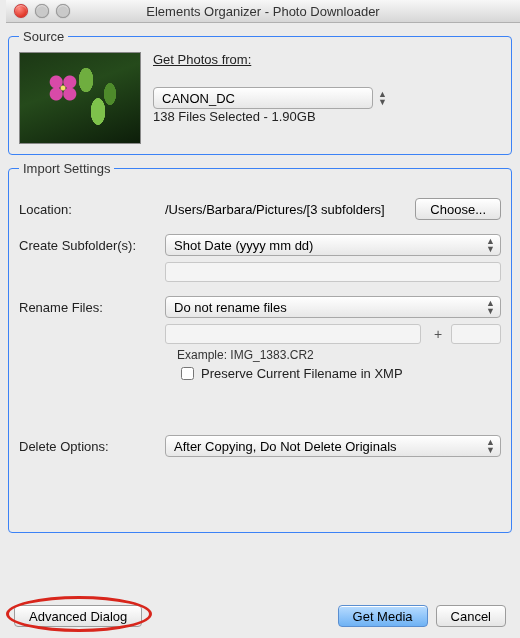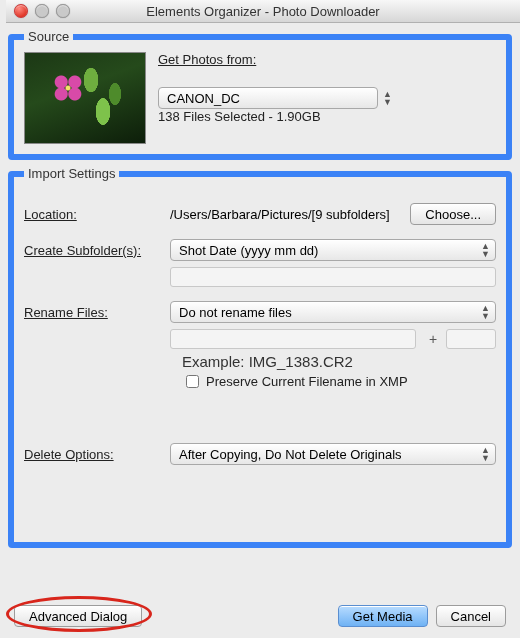--- a/index.html
+++ b/index.html
@@ -43,21 +43,21 @@
     left: 0; right: 0;
     text-align: center;
     font-size: 13px;
     color: #333;
   }
   .content {
     height: calc(638px - 22px - 44px);
     overflow: hidden;
   }
   fieldset.group {
-    border: 6px solid #3b82f6;
+    border: 1px solid #3b82f6;
     border-radius: 4px;
     margin: 6px 8px 6px 8px;
     padding: 8px 10px 10px 10px;
     background: #ececec;
   }
   fieldset.group > legend {
     font-size: 13px;
     padding: 0 4px;
     color: #333;
   }
@@ -132,21 +132,20 @@
   .row {
     display: flex;
     align-items: center;
     gap: 6px;
     margin-top: 14px;
   }
   .row .lbl {
     width: 140px;
     text-align: left;
     font-size: 13px;
-    text-decoration: underline;
   }
   .path-text {
     flex: 1;
     font-size: 13px;
     color: #000;
   }
   .mac-button {
     height: 22px;
     border: 1px solid #9c9c9c;
     border-radius: 4px;
@@ -171,21 +170,21 @@
   }
   .disabled-input {
     flex: 1;
     height: 20px;
     border: 1px solid #c8c8c8;
     border-radius: 3px;
     background: #f4f4f4;
     box-sizing: border-box;
   }
   .example {
-    font-size: 15px;
+    font-size: 12px;
     color: #333;
     margin: 4px 0 2px 158px;
   }
   .checkbox-row {
     display: flex;
     align-items: center;
     gap: 4px;
     margin-left: 158px;
     font-size: 13px;
   }
@@ -251,21 +250,21 @@
         <div class="status-line">138 Files Selected - 1.90GB</div>
       </div>
     </div>
   </fieldset>
 
   <fieldset class="group import">
     <legend>Import Settings</legend>
 
     <div class="row">
       <div class="lbl">Location:</div>
-      <div class="path-text">/Users/Barbara/Pictures/[9 subfolders]</div>
+      <div class="path-text">/Users/Barbara/Pictures/[3 subfolders]</div>
       <button class="mac-button">Choose...</button>
     </div>
 
     <div class="row">
       <div class="lbl">Create Subfolder(s):</div>
       <div class="select-wrap wide-select">
         <select class="mac-select">
           <option>Shot Date (yyyy mm dd)</option>
         </select>
         <div class="arrows">▲<br>▼</div>

